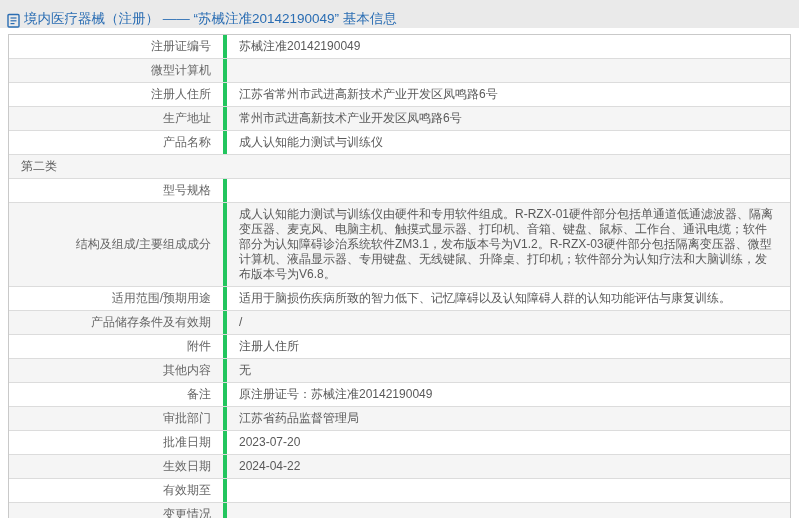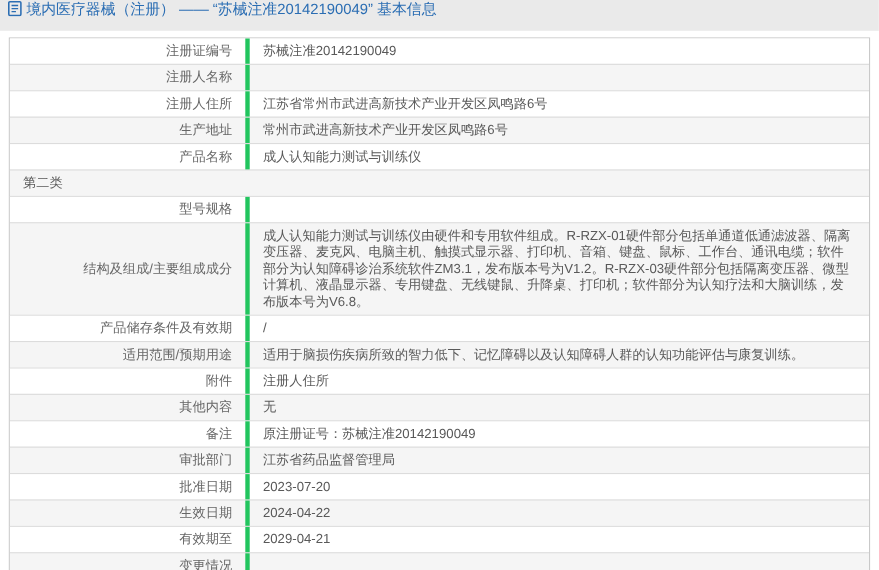--- a/index.html
+++ b/index.html
@@ -6,21 +6,21 @@
   html, body {
     width: 799px;
     background: #ffffff;
     font-family: "Liberation Sans", "DejaVu Sans", sans-serif;
   }
   .titlebar {
     width: 100%;
     height: 28px;
     background: #eaeaea;
     display: flex;
-    align-items: flex-start;
+    align-items: flex-end;
     padding-left: 7px;
   }
   .titlebar .doc-icon {
     display: inline-flex;
     margin-right: 4px;
     flex: 0 0 auto;
   }
   .titlebar .title-text {
     color: #2a6db3;
     font-size: 13.5px;
@@ -70,21 +70,21 @@
   </span>
   <span class="title-text">境内医疗器械（注册） —— “苏械注准20142190049” 基本信息</span>
 </div>
 
 <div class="info-table">
   <div class="row">
     <div class="cell label">注册证编号</div>
     <div class="cell value">苏械注准20142190049</div>
   </div>
   <div class="row">
-    <div class="cell label">注册人名称</div>
+    <div class="cell label">微型计算机</div>
   </div>
   <div class="row">
     <div class="cell label">注册人住所</div>
     <div class="cell value">江苏省常州市武进高新技术产业开发区凤鸣路6号</div>
   </div>
   <div class="row">
     <div class="cell label">生产地址</div>
     <div class="cell value">常州市武进高新技术产业开发区凤鸣路6号</div>
   </div>
   <div class="row">
@@ -95,26 +95,26 @@
     <div class="cell value">第二类</div>
   </div>
   <div class="row">
     <div class="cell label">型号规格</div>
   </div>
   <div class="row">
     <div class="cell label">结构及组成/主要组成成分</div>
     <div class="cell value">成人认知能力测试与训练仪由硬件和专用软件组成。R-RZX-01硬件部分包括单通道低通滤波器、隔离变压器、麦克风、电脑主机、触摸式显示器、打印机、音箱、键盘、鼠标、工作台、通讯电缆；软件部分为认知障碍诊治系统软件ZM3.1，发布版本号为V1.2。R-RZX-03硬件部分包括隔离变压器、微型计算机、液晶显示器、专用键盘、无线键鼠、升降桌、打印机；软件部分为认知疗法和大脑训练，发布版本号为V6.8。</div>
   </div>
   <div class="row">
+    <div class="cell label">适用范围/预期用途</div>
+    <div class="cell value">适用于脑损伤疾病所致的智力低下、记忆障碍以及认知障碍人群的认知功能评估与康复训练。</div>
+  </div>
+  <div class="row">
     <div class="cell label">产品储存条件及有效期</div>
     <div class="cell value">/</div>
-  </div>
-  <div class="row">
-    <div class="cell label">适用范围/预期用途</div>
-    <div class="cell value">适用于脑损伤疾病所致的智力低下、记忆障碍以及认知障碍人群的认知功能评估与康复训练。</div>
   </div>
   <div class="row">
     <div class="cell label">附件</div>
     <div class="cell value">注册人住所</div>
   </div>
   <div class="row">
     <div class="cell label">其他内容</div>
     <div class="cell value">无</div>
   </div>
   <div class="row">
@@ -128,20 +128,19 @@
   <div class="row">
     <div class="cell label">批准日期</div>
     <div class="cell value">2023-07-20</div>
   </div>
   <div class="row">
     <div class="cell label">生效日期</div>
     <div class="cell value">2024-04-22</div>
   </div>
   <div class="row">
     <div class="cell label">有效期至</div>
-    <div class="cell value">2029-04-21</div>
   </div>
   <div class="row">
     <div class="cell label">变更情况</div>
     <div class="cell value"></div>
   </div>
 
 </div>
 
 </body></html>

